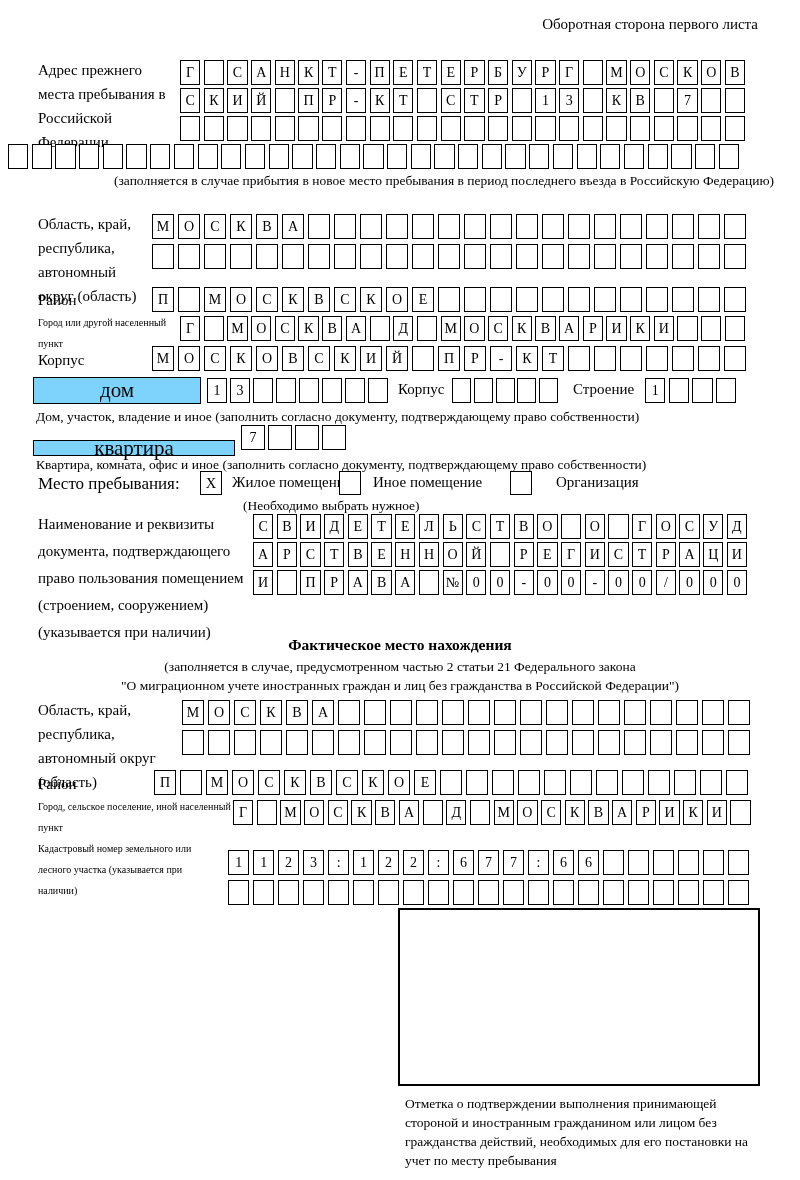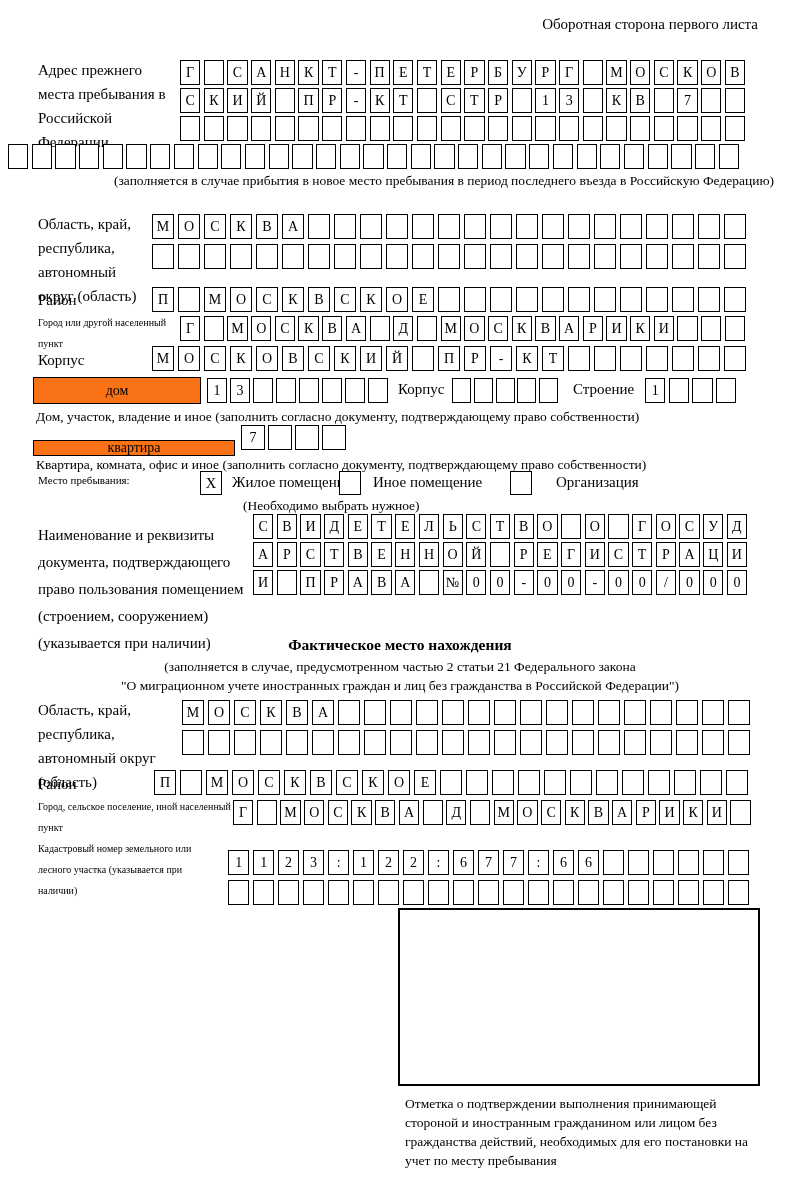--- a/index.html
+++ b/index.html
@@ -14,21 +14,21 @@
   .grid{position:absolute;display:flex;}
   .c{box-sizing:border-box;display:inline-flex;align-items:center;justify-content:center;
      border:1.5px solid #000;height:25px;font-size:14px;background:#fff;flex:none;}
   .g24 .c{width:20.3px;margin-right:3.4px;}
   .g26 .c{width:22px;margin-right:4px;}
   .g25 .c{width:21.3px;margin-right:3.7px;}
   .g23 .c{width:20px;margin-right:3px;}
   .g22 .c{width:19px;margin-right:2.8px;}
   .g27 .c{width:24px;margin-right:3px;}
   .wbox{position:absolute;box-sizing:border-box;border:1.5px solid #000;display:flex;
-        align-items:center;justify-content:center;font-size:14px;background:#f97316;}
+        align-items:center;justify-content:center;font-size:21px;background:#7dd3fc;}
   .chk{position:absolute;box-sizing:border-box;width:22px;height:24px;border:1.5px solid #000;
        display:flex;align-items:center;justify-content:center;font-size:14.5px;background:#fff;}
   .stamp{position:absolute;box-sizing:border-box;border:2px solid #000;background:#fff;}
 </style>
 </head>
 <body>
 
 <div class="page">
 
   <div class="abs" style="top:16px;right:42px;font-size:15px;">Оборотная сторона первого листа</div>
@@ -312,30 +312,30 @@
 
   <div class="wbox" style="left:33px;top:440px;width:202px;height:16px;">квартира</div>
   <div class="grid g27" style="left:241px;top:425px;">
       <span class="c">7</span>
       <span class="c"></span>
       <span class="c"></span>
       <span class="c"></span>
     </div>
   <div class="note" style="left:36px;top:457px;">Квартира, комната, офис и иное (заполнить согласно документу, подтверждающему право собственности)</div>
 
-  <div class="abs" style="left:38px;top:474px;font-size:11px;">Место пребывания:</div>
+  <div class="abs" style="left:38px;top:474px;font-size:17px;">Место пребывания:</div>
   <span class="chk" style="left:200px;top:471px;">X</span>
   <div class="abs" style="left:232px;top:474px;font-size:15px;">Жилое помещение</div>
   <span class="chk" style="left:339px;top:471px;"></span>
   <div class="abs" style="left:373px;top:474px;font-size:15px;">Иное помещение</div>
   <span class="chk" style="left:510px;top:471px;"></span>
   <div class="abs" style="left:556px;top:474px;font-size:15px;">Организация</div>
   <div class="note" style="left:243px;top:498px;">(Необходимо выбрать нужное)</div>
 
-  <div class="lbl" style="left:38px;top:522px;width:215px;line-height:27px;">Наименование и реквизиты документа, подтверждающего право пользования помещением (строением, сооружением) (указывается при наличии)</div>
+  <div class="lbl" style="left:38px;top:511px;width:215px;line-height:27px;">Наименование и реквизиты документа, подтверждающего право пользования помещением (строением, сооружением) (указывается при наличии)</div>
   <div class="grid g24" style="left:253px;top:514px;">
       <span class="c">С</span>
       <span class="c">В</span>
       <span class="c">И</span>
       <span class="c">Д</span>
       <span class="c">Е</span>
       <span class="c">Т</span>
       <span class="c">Е</span>
       <span class="c">Л</span>
       <span class="c">Ь</span>

